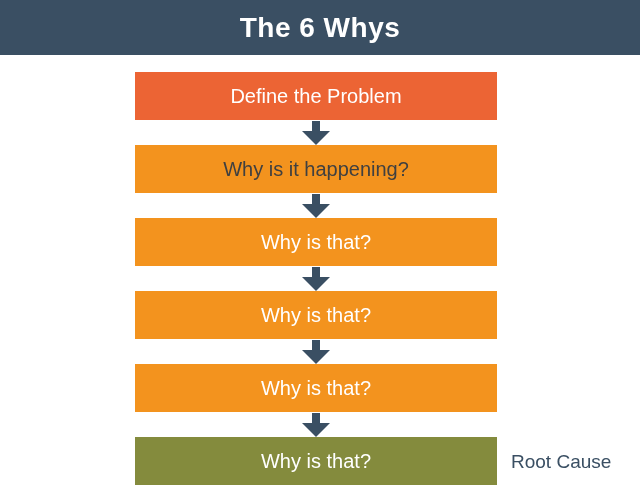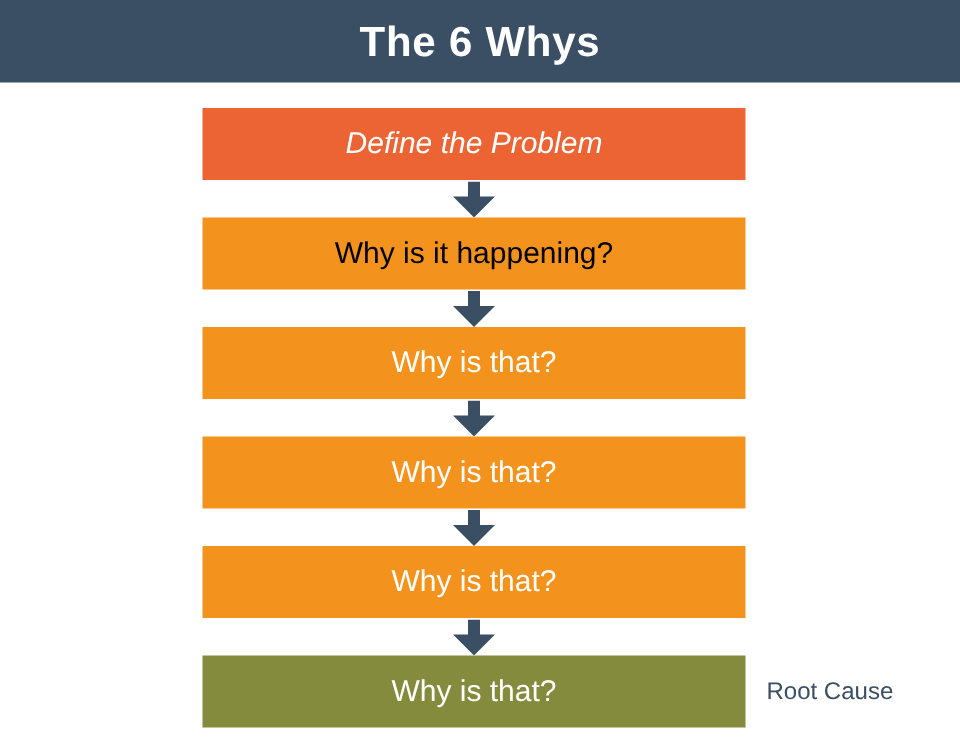--- a/index.html
+++ b/index.html
@@ -61,50 +61,50 @@
     align-items: center;
     justify-content: center;
   }
   .root-cause {
     position: absolute;
     left: 511px;
     top: 437px;
     height: 49px;
     display: flex;
     align-items: center;
-    font-size: 16px;
+    font-size: 19px;
     white-space: nowrap;
     text-align: center;
   }
 </style>
 </head>
 <body>
 
 <div class="canvas">
 
   <header class="titlebar" style="background: rgb(58, 79, 99);">
     <h1>The 6 Whys</h1>
   </header>
 
   <div class="steps" id="steps">
   <div class="step-wrap">
     <div class="step-box" style="background: rgb(236, 100, 52);">
-      <span class="step-label" style="color: rgb(255, 255, 255); font-style: italic;">Define the Problem</span>
+      <span class="step-label" style="color: rgb(255, 255, 255);">Define the Problem</span>
     </div>
     <div class="arrow">
       <svg width="30" height="24" viewBox="0 0 30 24" aria-hidden="true">
         <rect x="11" y="0" width="8" height="11" fill="#3A4F63"></rect>
         <polygon points="1,10 29,10 15,24" fill="#3A4F63"></polygon>
       </svg>
     </div>
   </div>
 
   <div class="step-wrap">
     <div class="step-box" style="background: rgb(243, 147, 30);">
-      <span class="step-label" style="color: #000000;">Why is it happening?</span>
+      <span class="step-label" style="color: #404040;">Why is it happening?</span>
     </div>
     <div class="arrow">
       <svg width="30" height="24" viewBox="0 0 30 24" aria-hidden="true">
         <rect x="11" y="0" width="8" height="11" fill="#3A4F63"></rect>
         <polygon points="1,10 29,10 15,24" fill="#3A4F63"></polygon>
       </svg>
     </div>
   </div>
 
   <div class="step-wrap">

